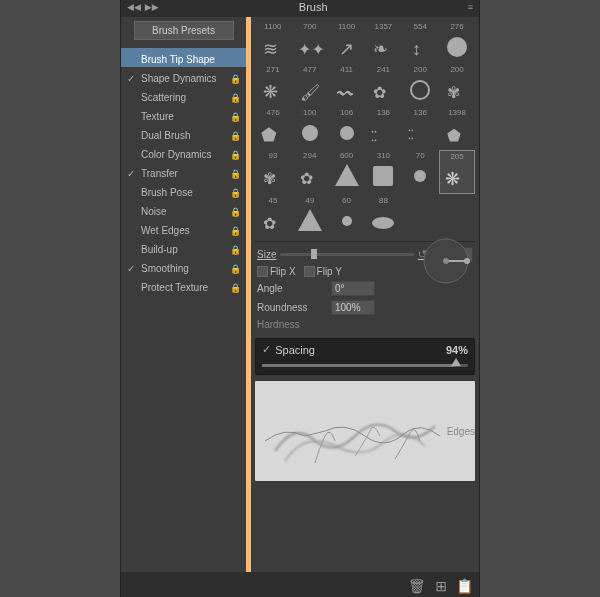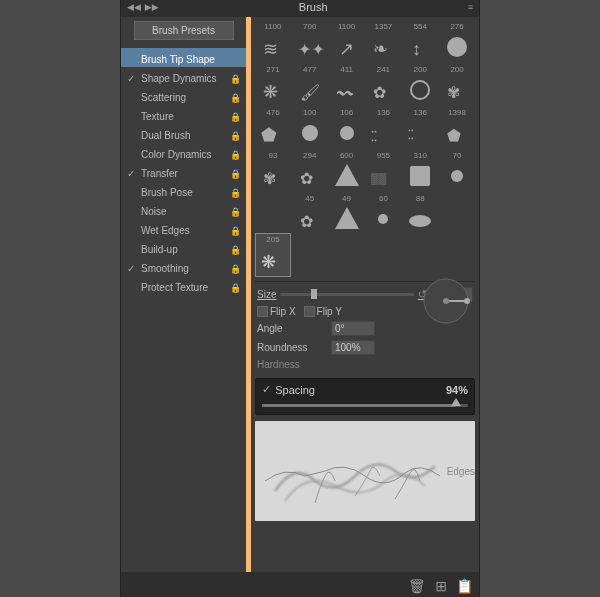--- a/index.html
+++ b/index.html
@@ -570,45 +570,37 @@
         </div>
         <div class="brush-cell">
           <span class="brush-num">600</span>
           <div class="brush-preview">
               <svg width="28" height="28">
                 <polygon points="14,2 26,24 2,24" fill="#aaa"></polygon>
               </svg>
             </div>
         </div>
         <div class="brush-cell">
-          <span class="brush-num">955</span>
-          <div class="brush-preview">
-              <svg width="28" height="28">
-                <text x="2" y="20" font-size="11" fill="#aaa">▒▒</text>
-              </svg>
-            </div>
-        </div>
-        <div class="brush-cell">
           <span class="brush-num">310</span>
           <div class="brush-preview">
               <svg width="28" height="28">
                 <rect x="4" y="4" width="20" height="20" fill="#aaa" rx="2"></rect>
               </svg>
             </div>
         </div>
 
         <div class="brush-cell">
           <span class="brush-num">70</span>
           <div class="brush-preview">
               <svg width="28" height="28">
                 <ellipse cx="14" cy="14" rx="6" ry="6" fill="#aaa"></ellipse>
               </svg>
             </div>
         </div>
-        <div class="brush-cell" style="background:#4a4a4a;border:1px solid #888;margin-top:40px;">
+        <div class="brush-cell" style="background:#4a4a4a;border:1px solid #888;">
           <span class="brush-num">205</span>
           <div class="brush-preview">
               <svg width="28" height="28">
                 <text x="2" y="22" font-size="18" fill="#ccc">❋</text>
               </svg>
             </div>
         </div>
         <div class="brush-cell">
           <span class="brush-num">45</span>
           <div class="brush-preview">

